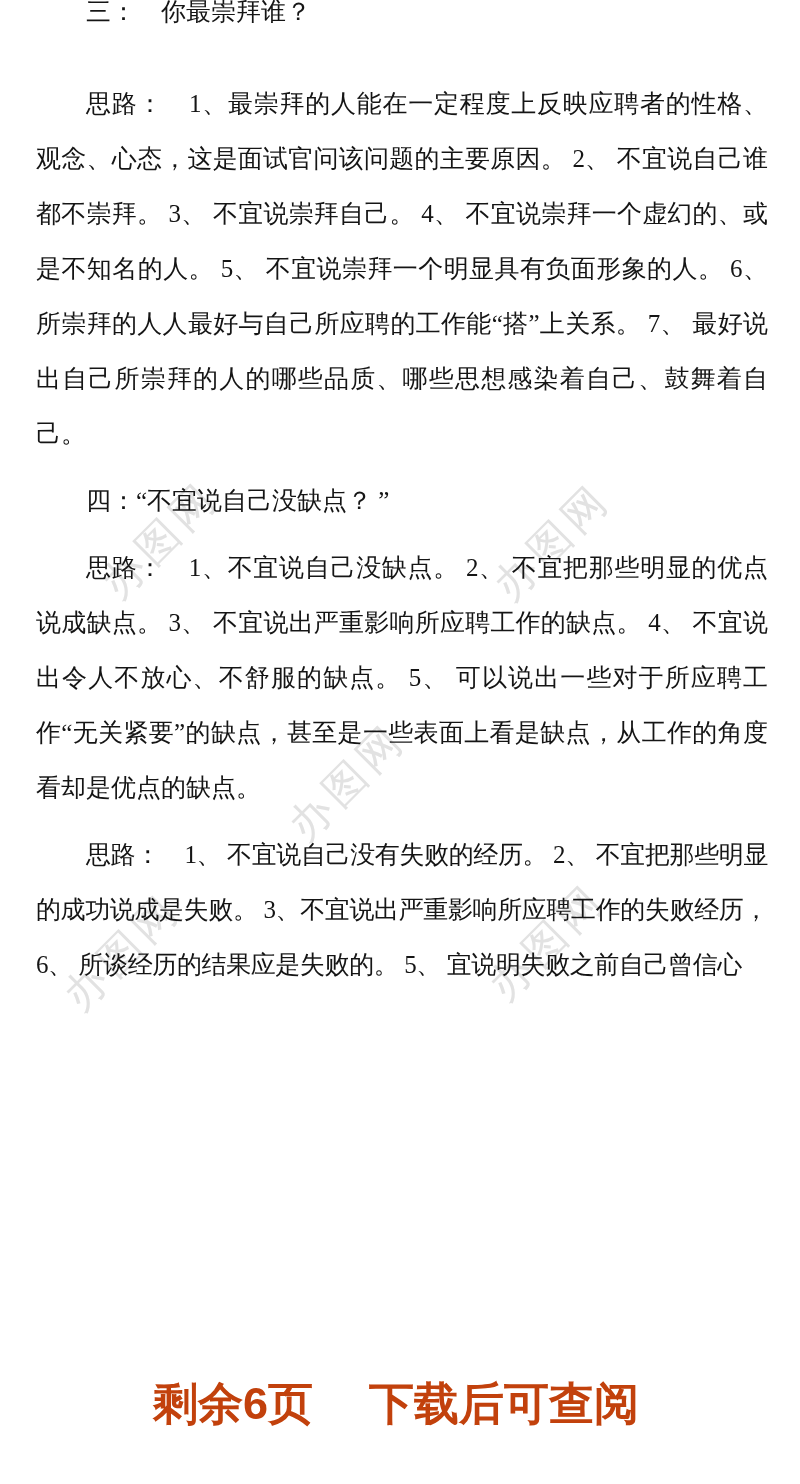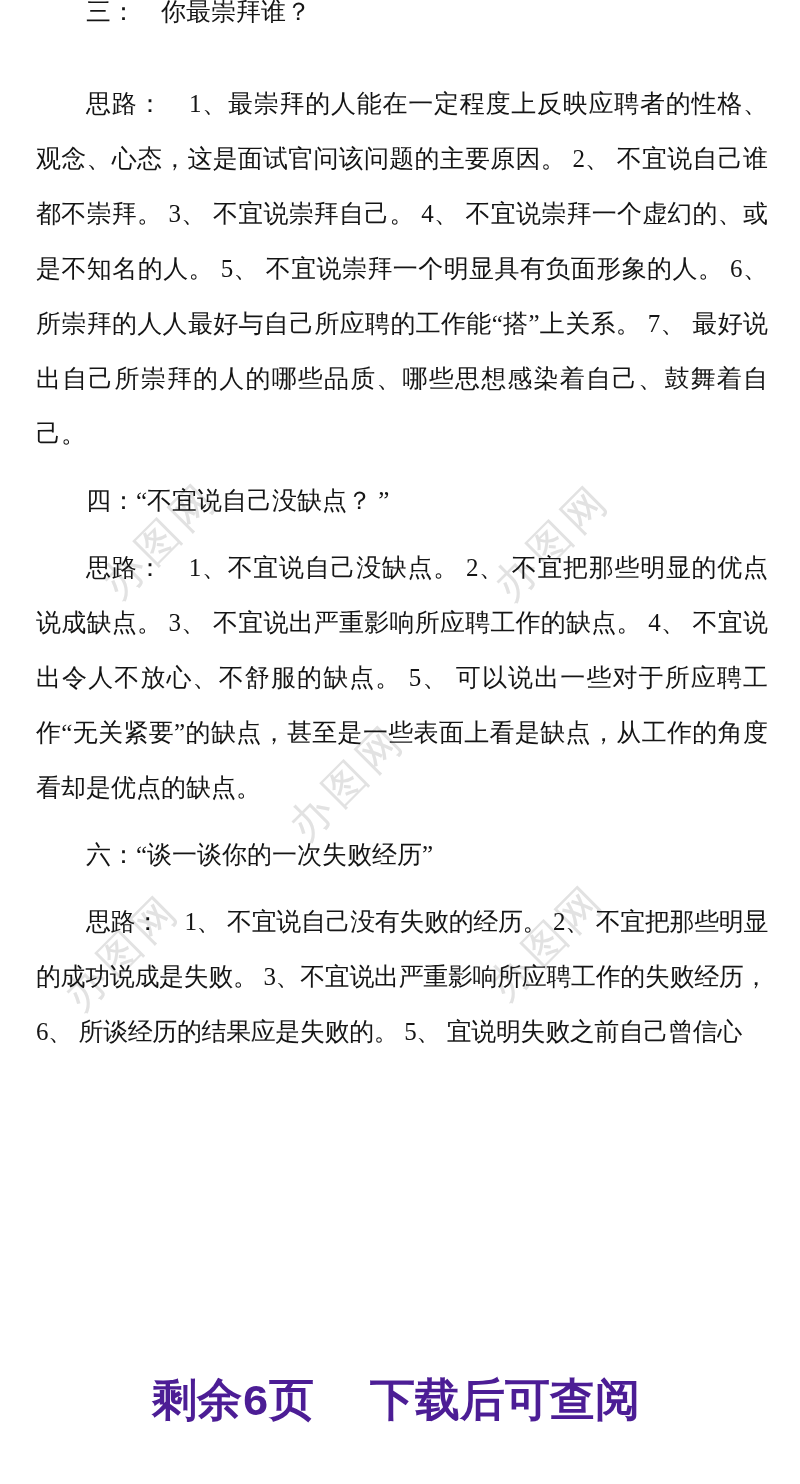--- a/index.html
+++ b/index.html
@@ -62,25 +62,25 @@
   .wm-4 { left: 22px;  top: 852px; }
   .wm-5 { left: 447px; top: 842px; }
   
   .footer {
     position: absolute;
     left: 0;
     right: 8px;
     top: 1378px;
     z-index: 1;
     text-align: center;
-    font-family: Liberation Mono, monospace;
+    font-family: Liberation Sans, sans-serif;
     font-weight: bold;
     font-size: 45px;
     line-height: 52px;
-    color: #4c1d95;
+    color: #c2410c;
     white-space: nowrap;
   }
   .footer .gap {
     display: inline-block;
     width: 56px;
   }
 </style>
 </head>
 <body>
 
@@ -90,21 +90,20 @@
   <div class="wm wm-2">办图网</div>
   <div class="wm wm-3">办图网</div>
   <div class="wm wm-4">办图网</div>
   <div class="wm wm-5">办图网</div>
 
   <div class="content">
     <p class="heading-first">三：　你最崇拜谁？</p>
     <p>思路：　1、最崇拜的人能在一定程度上反映应聘者的性格、观念、心态，这是面试官问该问题的主要原因。 2、 不宜说自己谁都不崇拜。 3、 不宜说崇拜自己。 4、 不宜说崇拜一个虚幻的、或是不知名的人。 5、 不宜说崇拜一个明显具有负面形象的人。 6、所崇拜的人人最好与自己所应聘的工作能“搭”上关系。 7、 最好说出自己所崇拜的人的哪些品质、哪些思想感染着自己、鼓舞着自己。</p>
     <p>四：“不宜说自己没缺点？ ”</p>
     <p>思路：　1、不宜说自己没缺点。 2、 不宜把那些明显的优点说成缺点。 3、 不宜说出严重影响所应聘工作的缺点。 4、 不宜说出令人不放心、不舒服的缺点。 5、 可以说出一些对于所应聘工作“无关紧要”的缺点，甚至是一些表面上看是缺点，从工作的角度看却是优点的缺点。</p>
-    <p>六：“谈一谈你的一次失败经历”</p>
     <p class="tight">思路：　1、 不宜说自己没有失败的经历。 2、 不宜把那些明显的成功说成是失败。 3、不宜说出严重影响所应聘工作的失败经历，6、 所谈经历的结果应是失败的。 5、 宜说明失败之前自己曾信心</p>
   </div>
 
   <div class="footer">
     <span>剩余6页</span><span class="gap"></span><span>下载后可查阅</span>
   </div>
 
 </div>
 
 </body></html>

